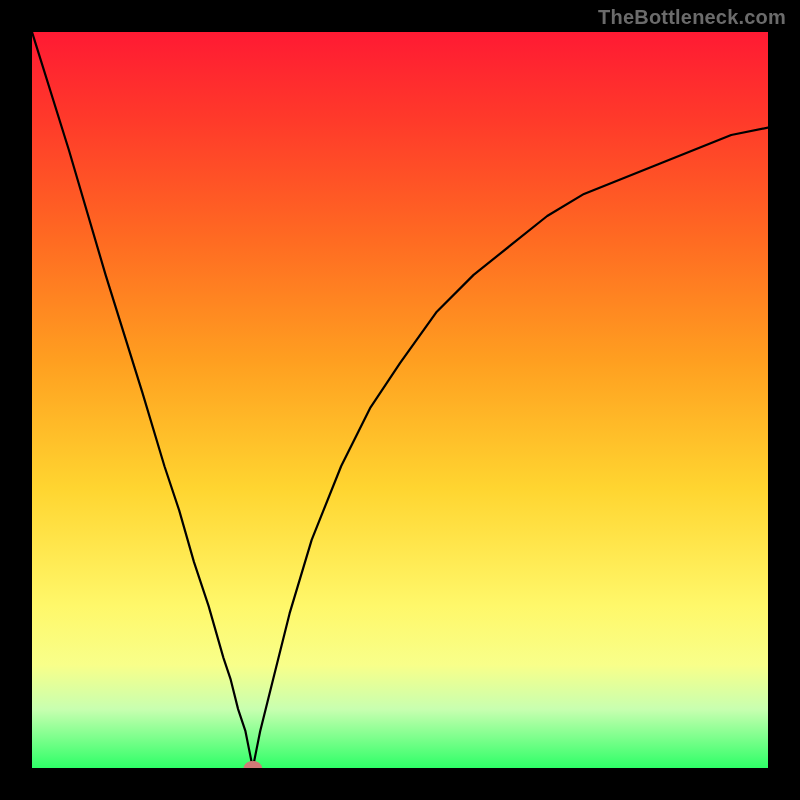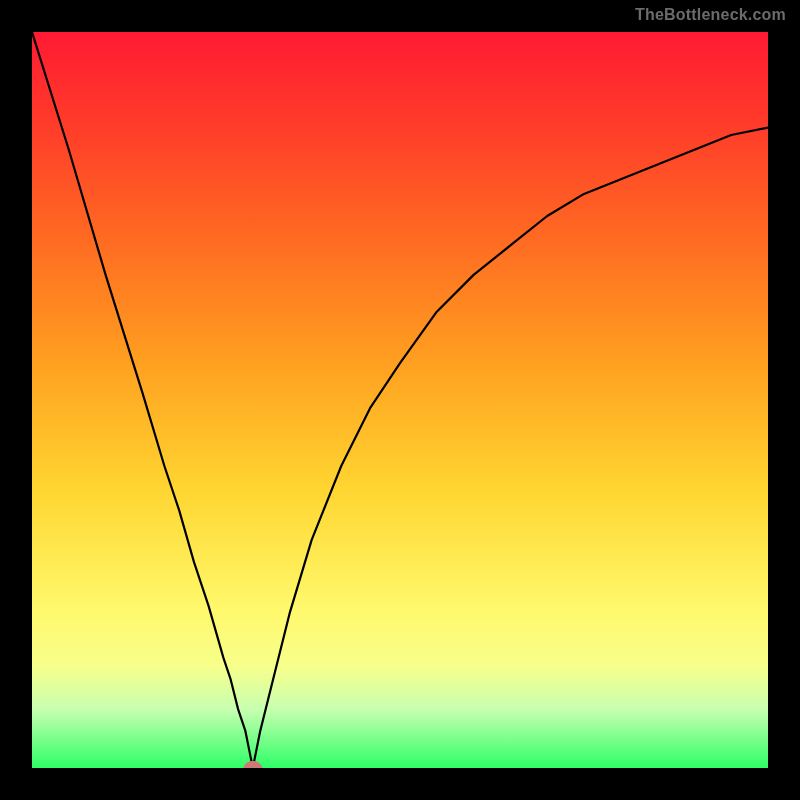--- a/index.html
+++ b/index.html
@@ -34,21 +34,21 @@
       #f8ff8a 86%,
       #c8ffb0 92%,
       #2eff67 100%
     );
   }
   .watermark {
     position: absolute;
     top: 6px;
     right: 14px;
     font-family: Arial, Helvetica, sans-serif;
-    font-size: 16px;
+    font-size: 20px;
     font-weight: bold;
     color: #6b6b6b;
     letter-spacing: 0.2px;
     user-select: none;
   }
   svg {
     position: absolute;
     left: 0;
     top: 0;
     width: 736px;

